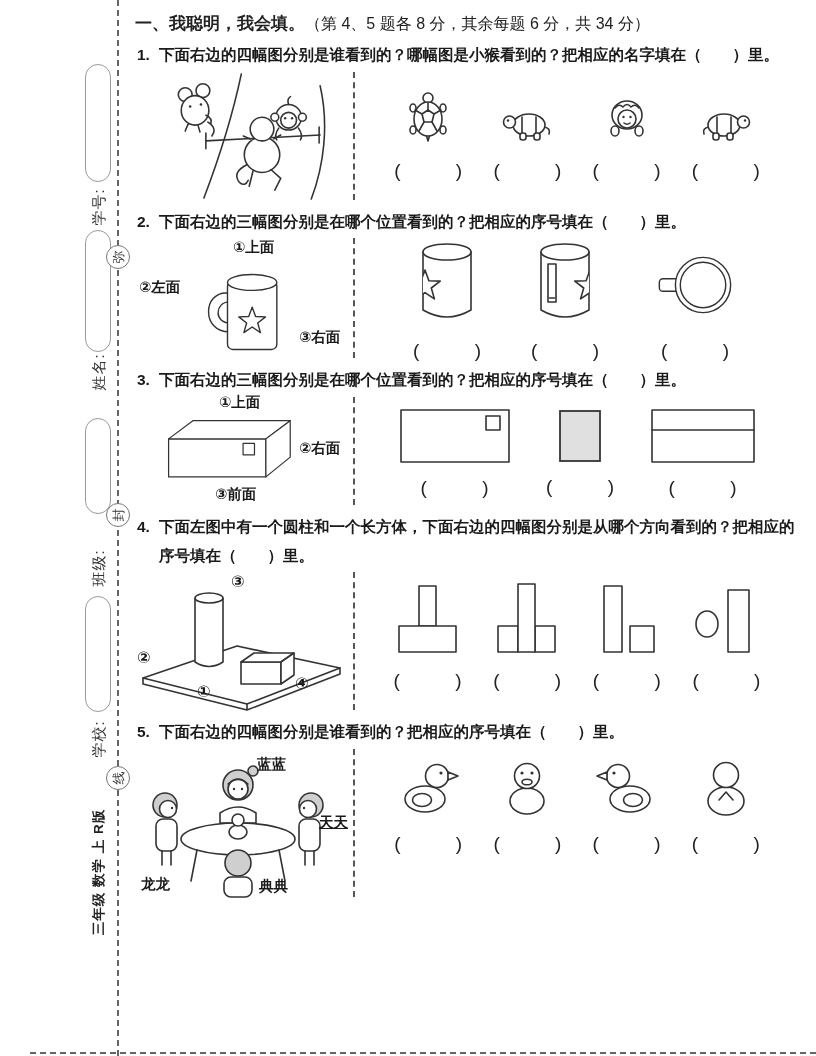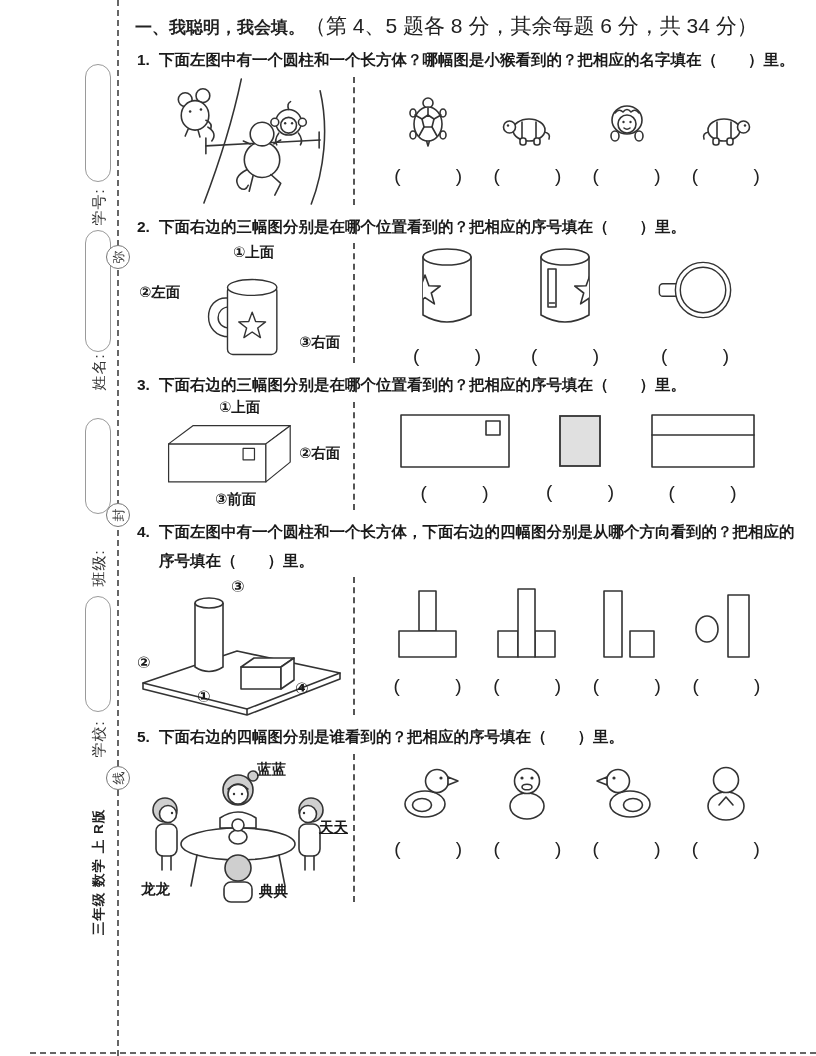--- a/index.html
+++ b/index.html
@@ -20,21 +20,21 @@
     border-radius:50%; background:#fff; display:flex; align-items:center; justify-content:center; z-index:2; }
   .seal span { transform:rotate(-90deg); font-size:13px; color:#333; }
   .edition { position:absolute; left:99px; top:872px; width:0; height:0; }
   .edition span { position:absolute; transform:translate(-50%,-50%) rotate(-90deg); white-space:nowrap;
     font-size:13.5px; font-weight:700; color:#222; letter-spacing:1px; }
   
   .content { position:absolute; left:135px; top:0; width:662px; }
   .title { margin-top:30px; text-align:center; font-size:31px; font-weight:900; color:#111; letter-spacing:1px; }
   .sec-head { margin-top:12px; font-size:17px; }
   .sec-head .hb { font-weight:800;text-align:right; }
-  .sec-head .hn { font-weight:400; font-size:21px; }
+  .sec-head .hn { font-weight:400; font-size:16px; }
   .q { margin-top:6px; }
   .qtext { display:flex; font-size:15.5px; line-height:1.85; font-weight:600; color:#1a1a1a; }
   .qnum { width:24px; flex:0 0 24px; text-align:left; padding-left:2px; }
   .qbody { flex:1; }
   .figrow { display:flex; align-items:stretch; }
   .figleft { width:216px; flex:0 0 216px; position:relative; }
   .figdiv { width:0; border-left:2px dashed #555; margin:2px 2px; }
   .figright { flex:1; display:flex; justify-content:space-evenly; align-items:flex-start; padding:0 6px; }
   .view { display:flex; flex-direction:column; align-items:center; }
   .ans { display:flex; width:68px; justify-content:space-between; font-size:19px; color:#222; font-weight:500; }
@@ -116,21 +116,21 @@
   <main class="content">
 
 
     <div class="sec-head">
       <span class="hb">一、我聪明，我会填。</span><span class="hn">（第 4、5 题各 8 分，其余每题 6 分，共 34 分）</span>
     </div>
 
     <section class="q">
       <p class="qtext">
         <span class="qnum">1.</span>
-        <span class="qbody">下面左图中有一个圆柱和一个长方体？哪幅图是小猴看到的？把相应的名字填在（　　）里。</span>
+        <span class="qbody">下面右边的四幅图分别是谁看到的？哪幅图是小猴看到的？把相应的名字填在（　　）里。</span>
       </p>
       <div class="figrow fr-q1">
         <div class="figleft">
           <svg width="200" height="130" viewBox="0 0 200 132" style="position:absolute;left:28px;top:0;">
             <path class="ln" d="M78,4 C70,42 56,88 40,130"></path>
             <path class="ln" d="M158,16 C167,55 162,97 149,131"></path>
             <path class="ln" d="M42,72 L158,66" stroke-width="2.4"></path>
             <path class="ln" d="M42,64 v16 M157,58 v16"></path>
             <g>
               <path class="ln" d="M84,96 Q68,104 76,114 Q82,119 85,112"></path>

